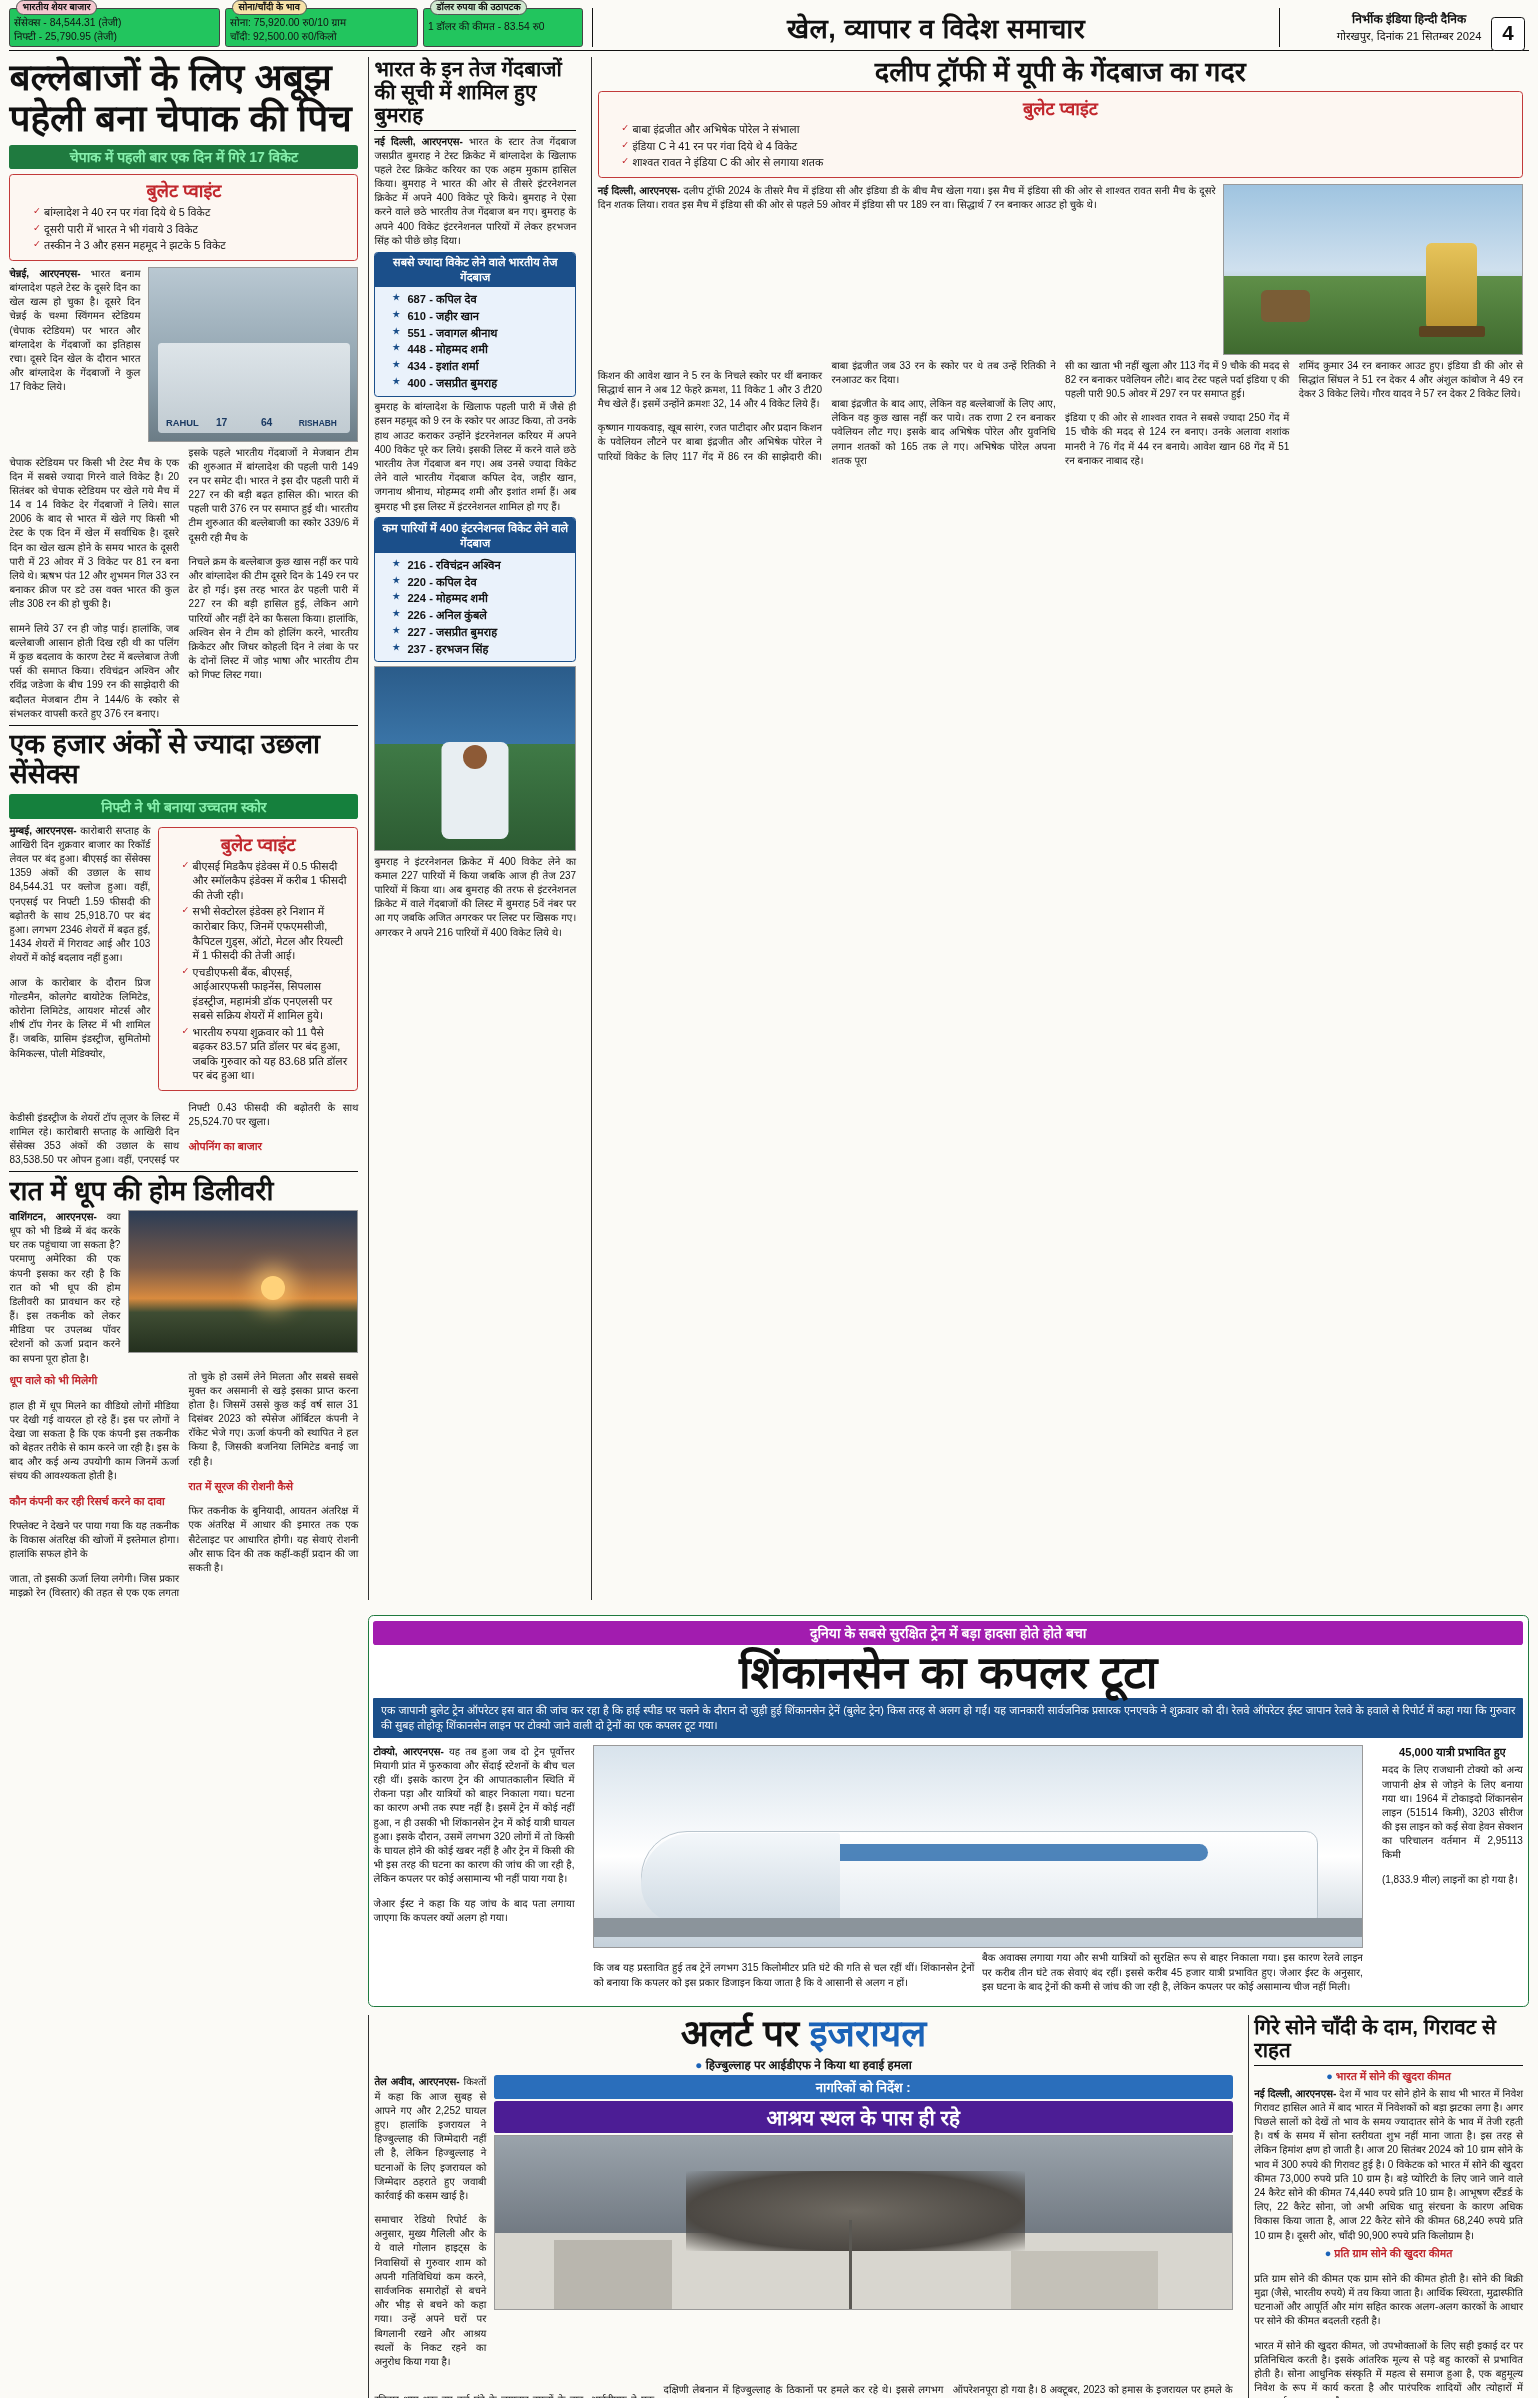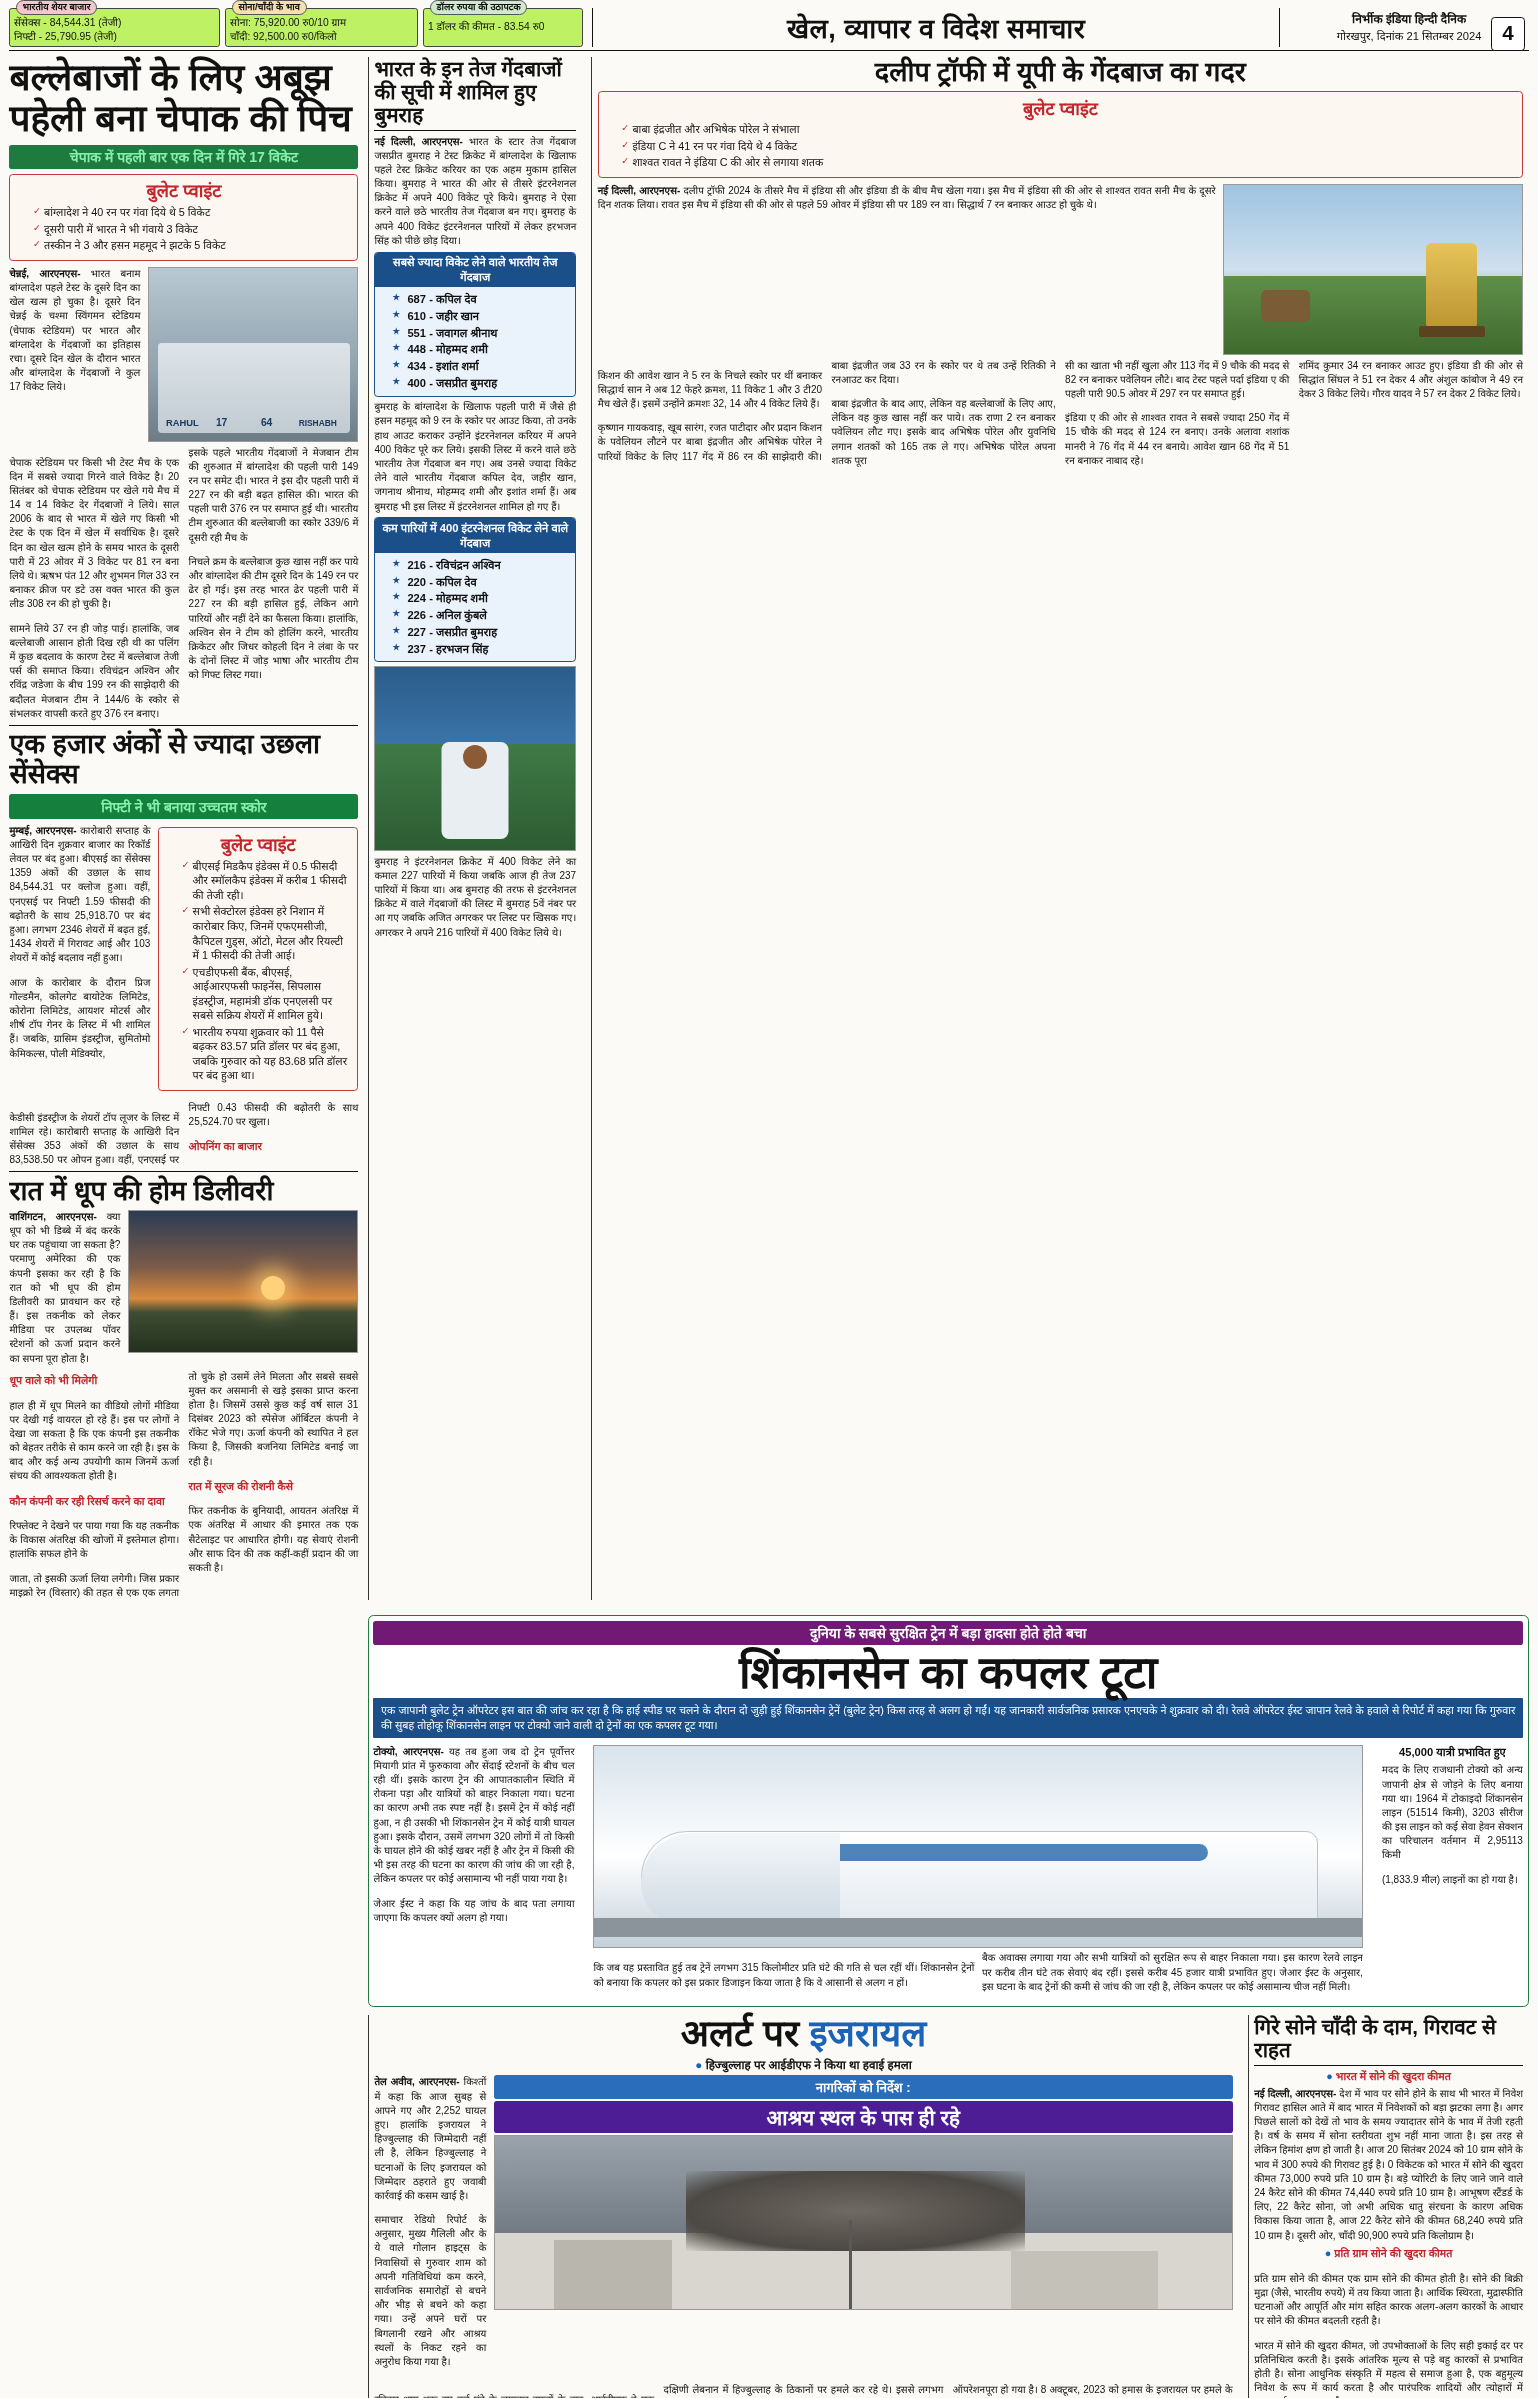--- a/index.html
+++ b/index.html
@@ -24,21 +24,21 @@
     gap:5.6px;
     border-bottom:1.9px solid #111;
     padding-bottom:3.7px;
   }
   .tbox{
     border:0.9px solid #444;
     border-radius:2.8px;
     padding:1.9px 3.7px;
     font-size:10.3px;
     line-height:1.35;
-    background:#bef264;
+    background:#22c55e;
     position:relative;
   }
   .tbox .cap{
     position:absolute;
     top:-8.4px;left:5.6px;
     background:#f4c7cf;
     border:0.9px solid #555;
     border-radius:7.5px;
     font-size:9.4px;
     font-weight:bold;
@@ -190,21 +190,21 @@
   }
   
   .train-wrap{
     border:1.9px solid #1f7a3f;
     border-radius:5.6px;
     padding:4.7px;
     margin-top:7.5px;
     background:#fff;
   }
   .train-top{
-    background:#701a75;
+    background:#a21caf;
     color:#fff;
     font-weight:bold;
     font-size:14px;
     text-align:center;
     padding:2.8px;
     border-radius:2.8px;
   }
   .train-title{
     text-align:center;
     font-size:45px;

